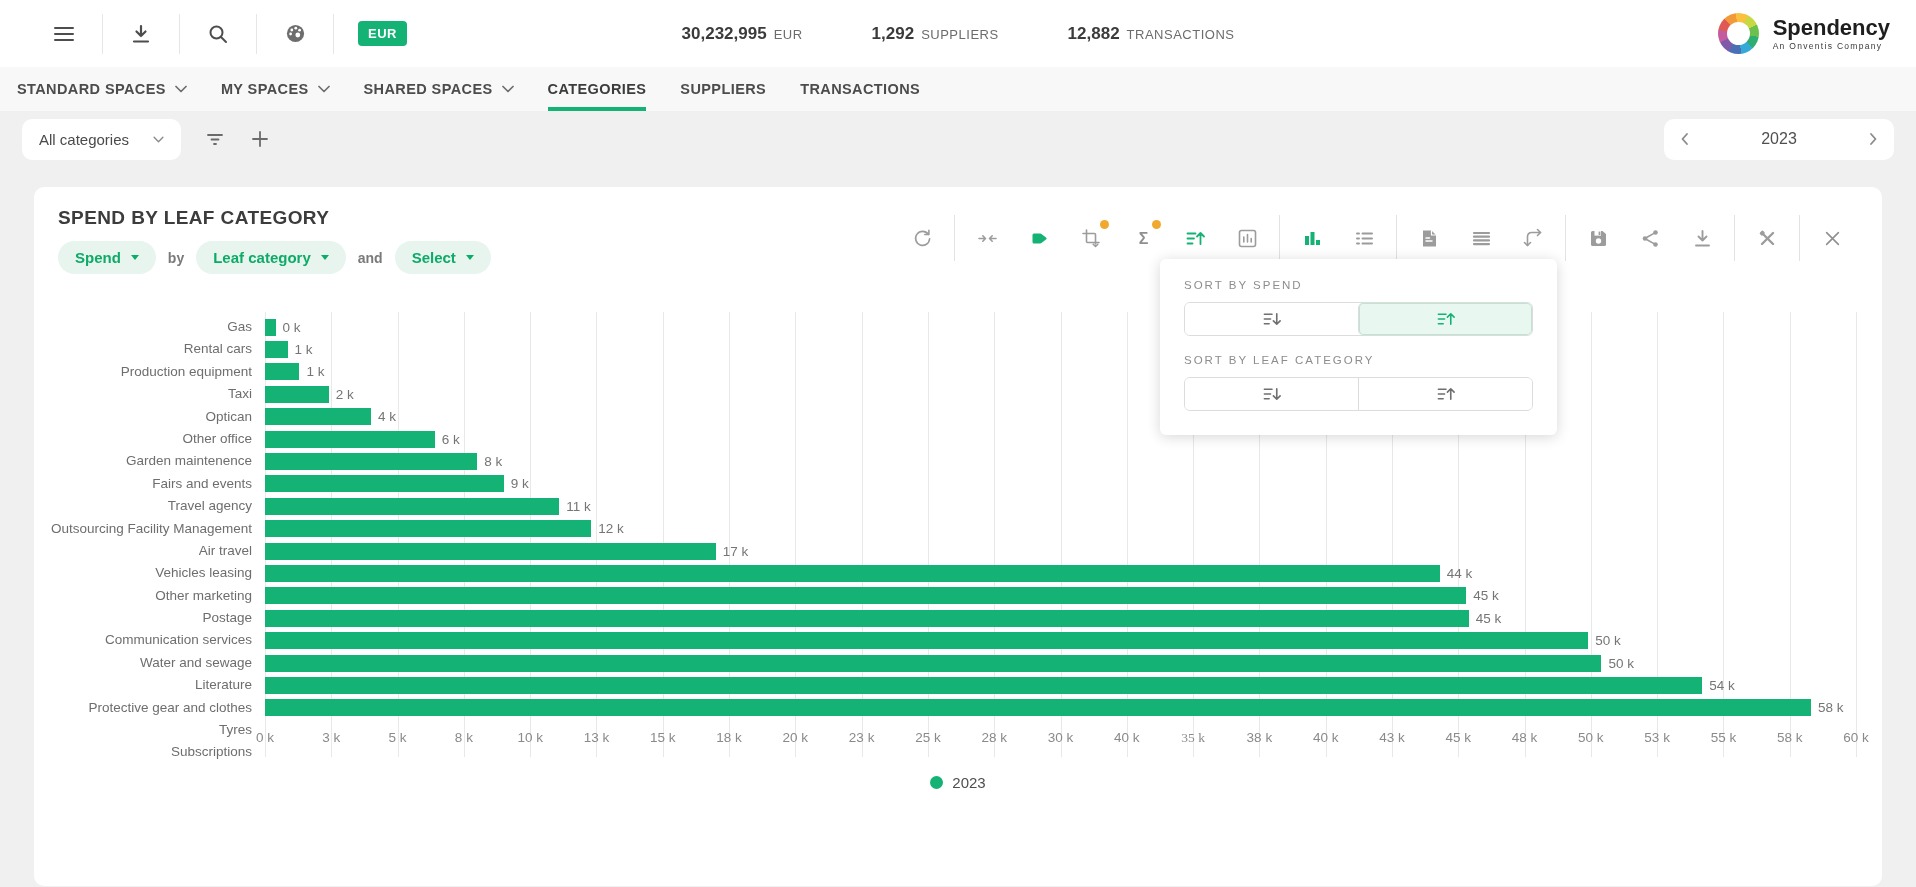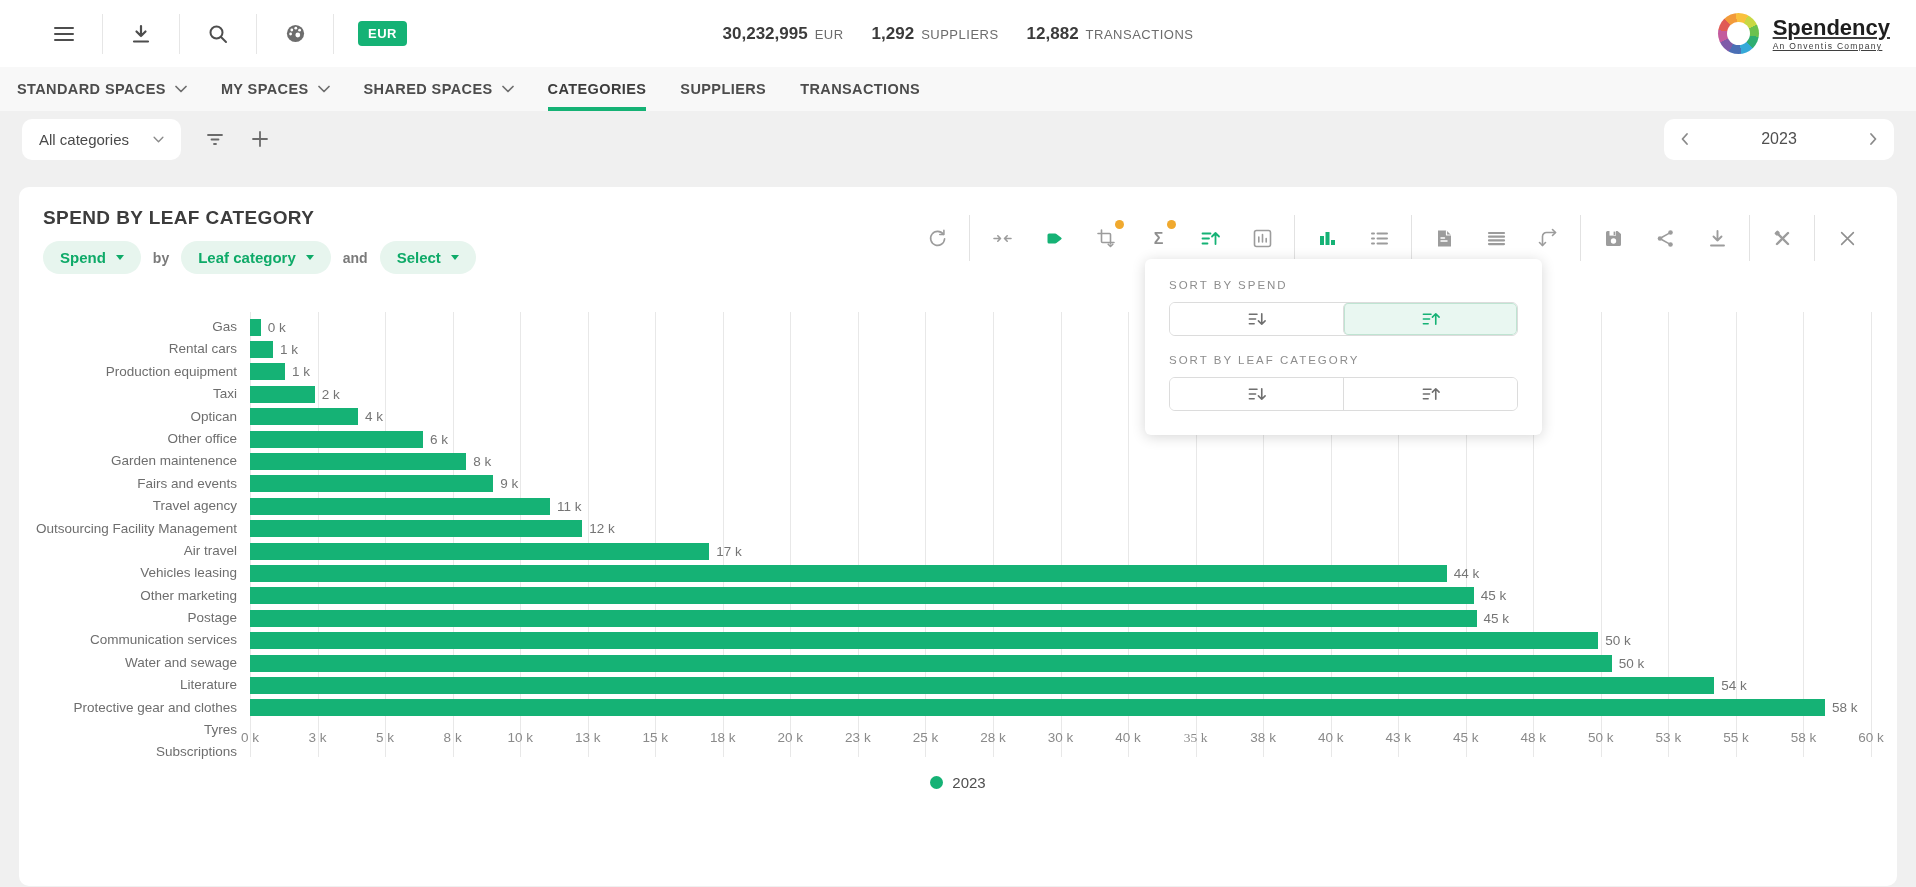--- a/index.html
+++ b/index.html
@@ -5,25 +5,25 @@
   * { margin:0; padding:0; box-sizing:border-box; }
   html,body { width:1916px; height:887px; overflow:hidden; }
   body { font-family:"Liberation Sans", sans-serif; background:#f0f0f0; color:#3f3f3f; }
 
   
   .topbar { height:67px; background:#fff; display:flex; align-items:center; padding:0 26px; position:relative; }
   .tb-left { display:flex; align-items:center; height:100%; }
   .tb-icon-btn { width:76px; height:100%; display:flex; align-items:center; justify-content:center; background:none; border:none; cursor:pointer; }
   .tb-vdiv { width:1px; height:40px; background:#e6e6e6; }
   .eur-badge { margin-left:24px; background:#15b275; color:#fff; font-size:13px; font-weight:bold; padding:5px 10px; border-radius:4px; letter-spacing:.5px; }
-  .tb-stats { position:absolute; left:50%; transform:translateX(-50%); display:flex; align-items:baseline; gap:28px; }
+  .tb-stats { position:absolute; left:50%; transform:translateX(-50%); display:flex; align-items:baseline; gap:69px; }
   .stat { display:flex; align-items:baseline; gap:7px; white-space:nowrap; }
   .stat b { font-size:17px; color:#3b3b3b; }
   .stat span.lbl { font-size:13px; color:#6c6c6c; letter-spacing:.5px; }
-  .logo { margin-left:auto; display:flex; align-items:center; gap:14px;text-decoration:underline; }
+  .logo { margin-left:auto; display:flex; align-items:center; gap:14px; }
   .logo-donut { width:41px; height:41px; border-radius:50%; position:relative;
     background:conic-gradient(from -8deg,#f9c13e 0 36deg,#c8d843 36deg 72deg,#6cc14e 72deg 108deg,#2fae71 108deg 144deg,#35a9d8 144deg 180deg,#4a6fb5 180deg 216deg,#7f5aa8 216deg 252deg,#c35b9e 252deg 288deg,#e05a55 288deg 324deg,#f29a3a 324deg 360deg); }
   .logo-donut::after { content:""; position:absolute; inset:9px; border-radius:50%; background:#fff; }
   .logo-name { font-size:22px; font-weight:bold; color:#1e1e1e; line-height:1.05; }
   .logo-tag { font-size:8.5px; color:#3a3a3a; letter-spacing:1.3px; margin-top:2px; }
 
   
   .nav { height:44px; background:#f8f8f8; display:flex; align-items:stretch; padding:0 17px; gap:34px; }
   .nav-item { display:flex; align-items:center; gap:9px; font-size:14.5px; font-weight:600; letter-spacing:.4px; color:#4c4c4c; position:relative; cursor:pointer; border:none; background:none; font-family:inherit; }
   .nav-item.active { color:#3c3c3c; }
@@ -32,21 +32,21 @@
   
   .filter-row { height:56px; display:flex; align-items:center; padding:0 22px; background:#f0f0f0; }
   .cat-pill { height:41px; background:#fff; border:none; border-radius:10px; display:flex; align-items:center; gap:24px; padding:0 17px; font-size:15px; color:#4a4a4a; font-family:inherit; cursor:pointer; }
   .icon-plain { background:none; border:none; cursor:pointer; display:flex; align-items:center; justify-content:center; }
   .filter-btn { margin-left:24px; } .plus-btn { margin-left:26px; }
   .year-pill { margin-left:auto; width:230px; height:41px; background:#fff; border-radius:10px; display:flex; align-items:center; justify-content:space-between; padding:0 16px; }
   .year-val { font-size:16px; color:#4f4f4f; }
   .year-arrow { background:none; border:none; cursor:pointer; display:flex; align-items:center; }
 
   
-  .card { margin:20px 19px 0; height:699px; background:#fff; border-radius:10px; position:relative; }
+  .card { margin:20px 34px 0; height:699px; background:#fff; border-radius:10px; position:relative; }
   .card-header { display:flex; justify-content:space-between; align-items:flex-start; padding:20px 24px 0; }
   .panel-title { font-size:19px; font-weight:bold; letter-spacing:.4px; color:#3c3c3c; }
   .dim-row { margin-top:12px; display:flex; align-items:center; gap:12px; }
   .sel-pill { height:33px; border:none; border-radius:17px; background:#e7f5ee; color:#0eaa68; font-weight:bold; font-size:15px; display:flex; align-items:center; gap:10px; padding:0 17px; font-family:inherit; cursor:pointer; }
   .tri-down { width:0; height:0; border-left:4.5px solid transparent; border-right:4.5px solid transparent; border-top:5.5px solid #0eaa68; }
   .connector { color:#7a7a7a; font-size:14px; font-weight:bold; }
 
   
   .toolbar { display:flex; align-items:center; margin-top:8px; }
   .tbar-btn { width:52px; height:46px; background:none; border:none; cursor:pointer; display:flex; align-items:center; justify-content:center; position:relative; }

